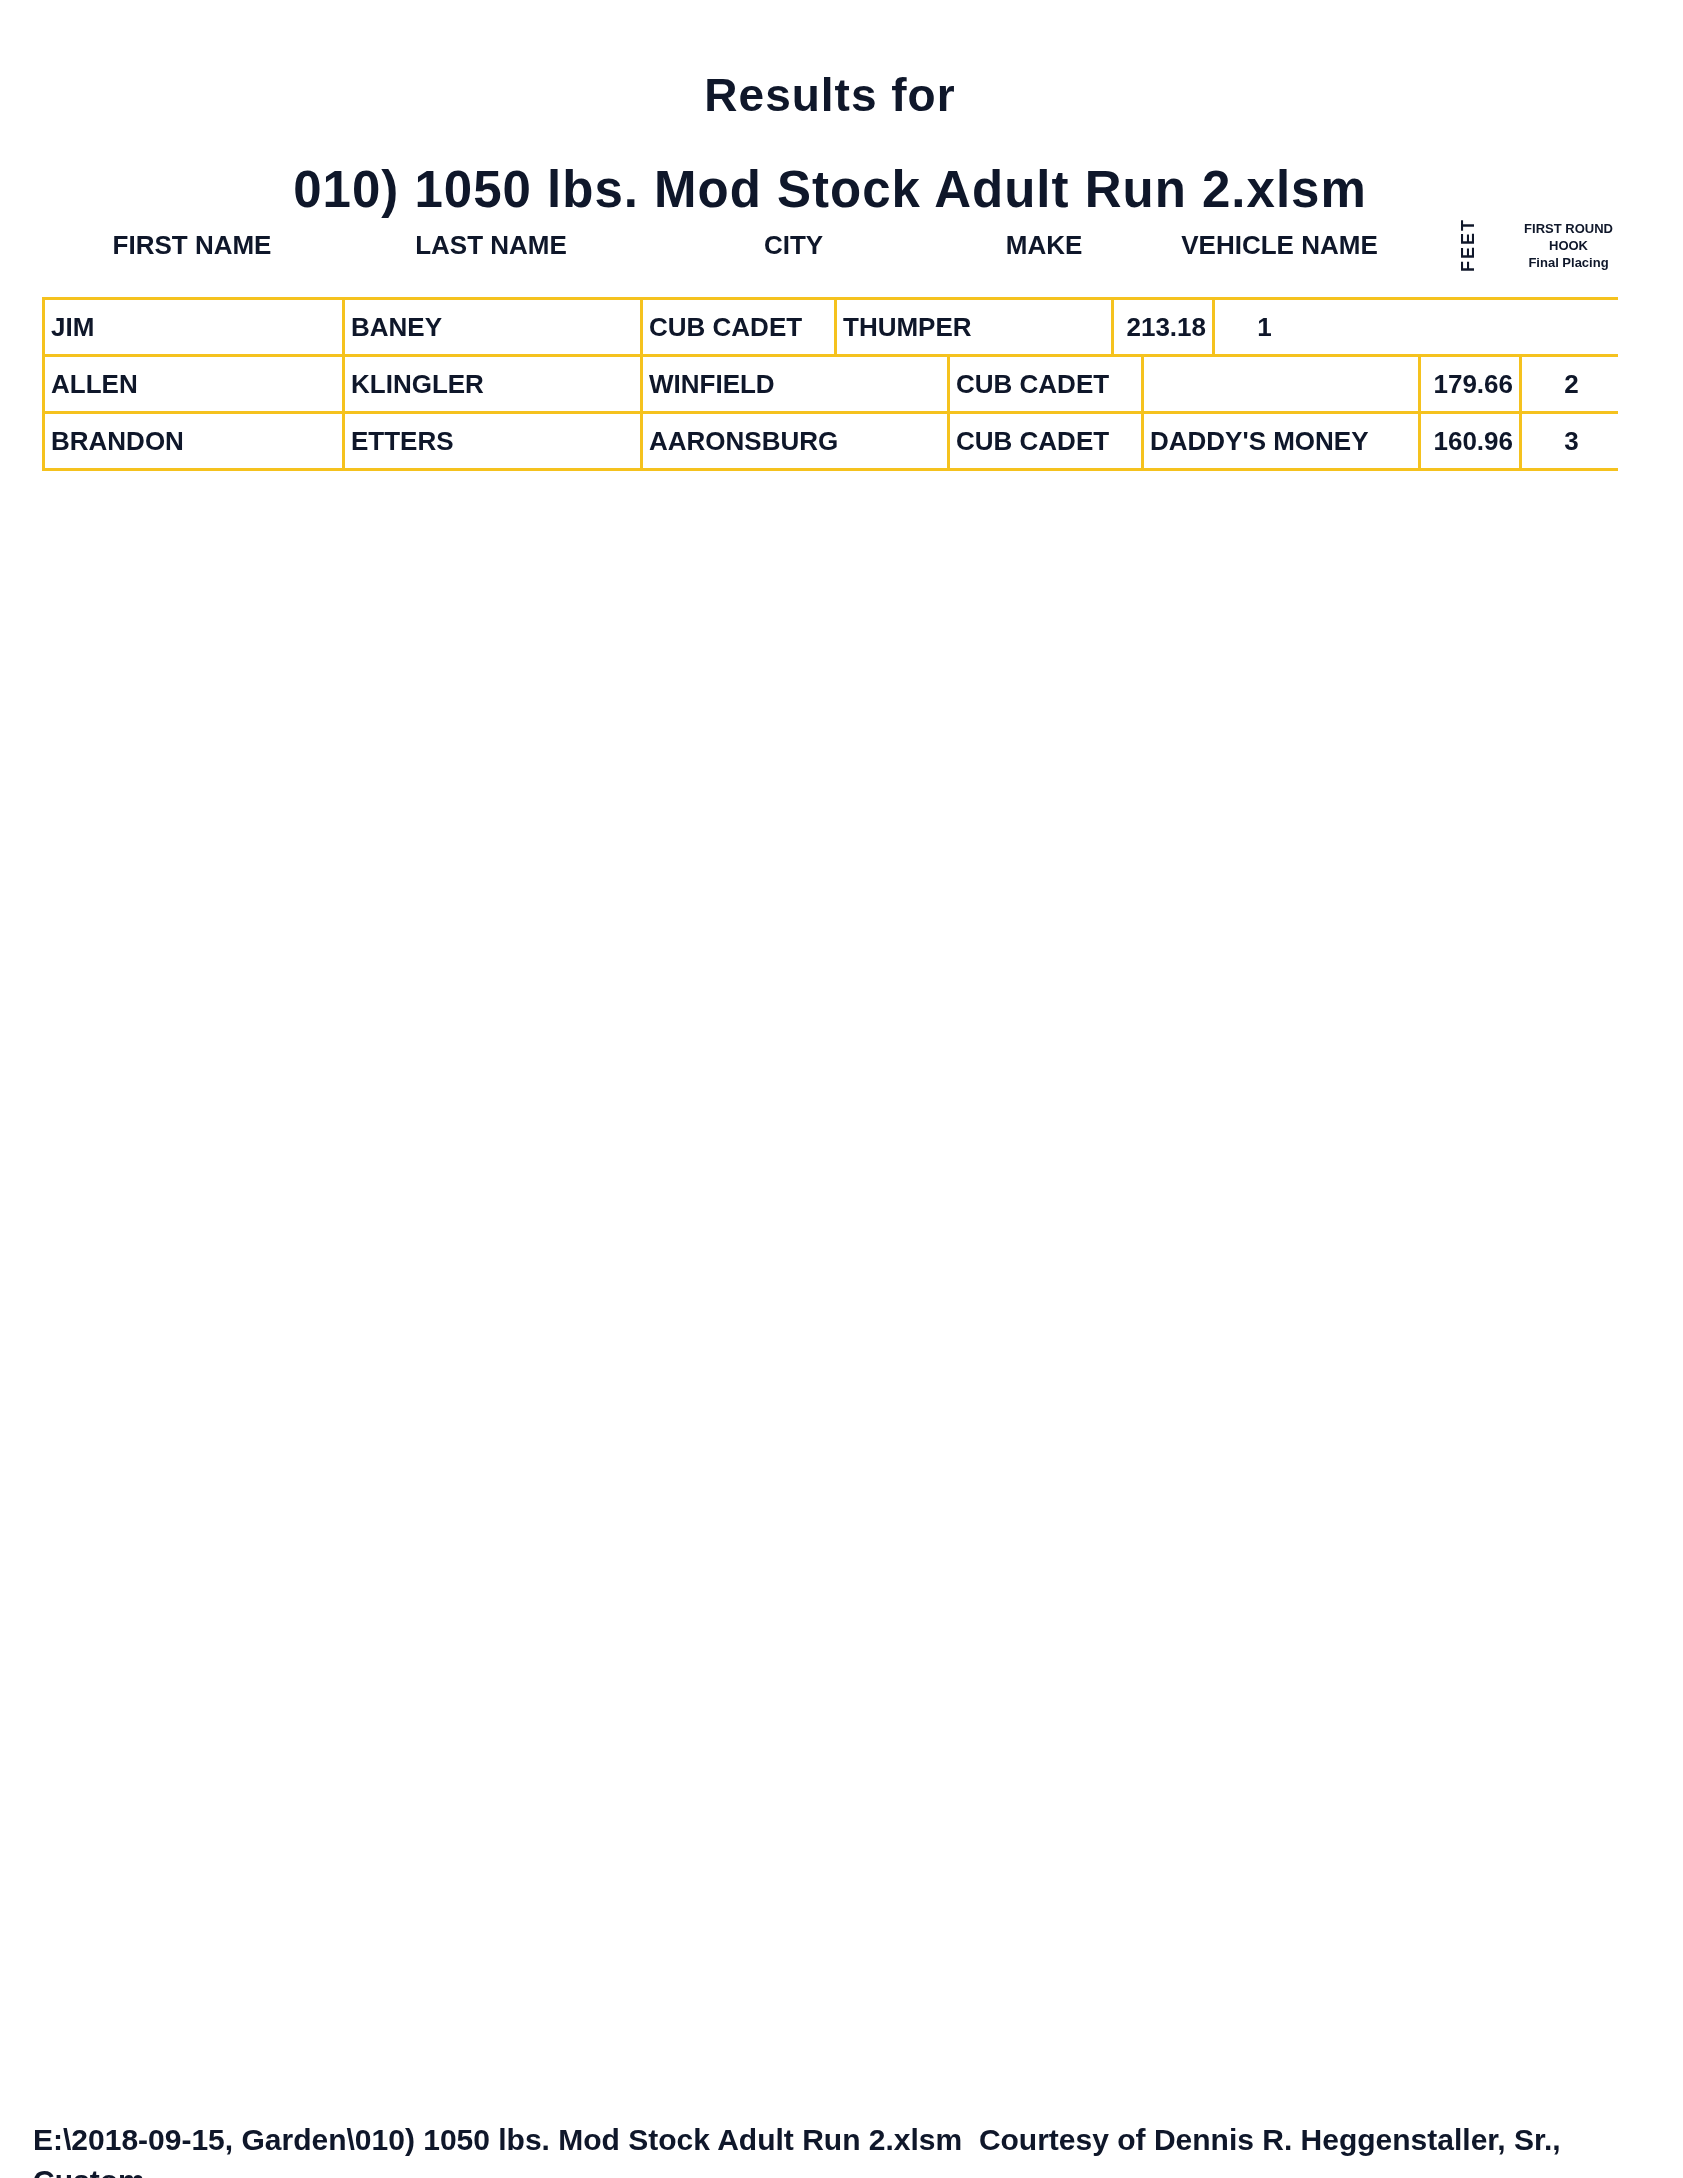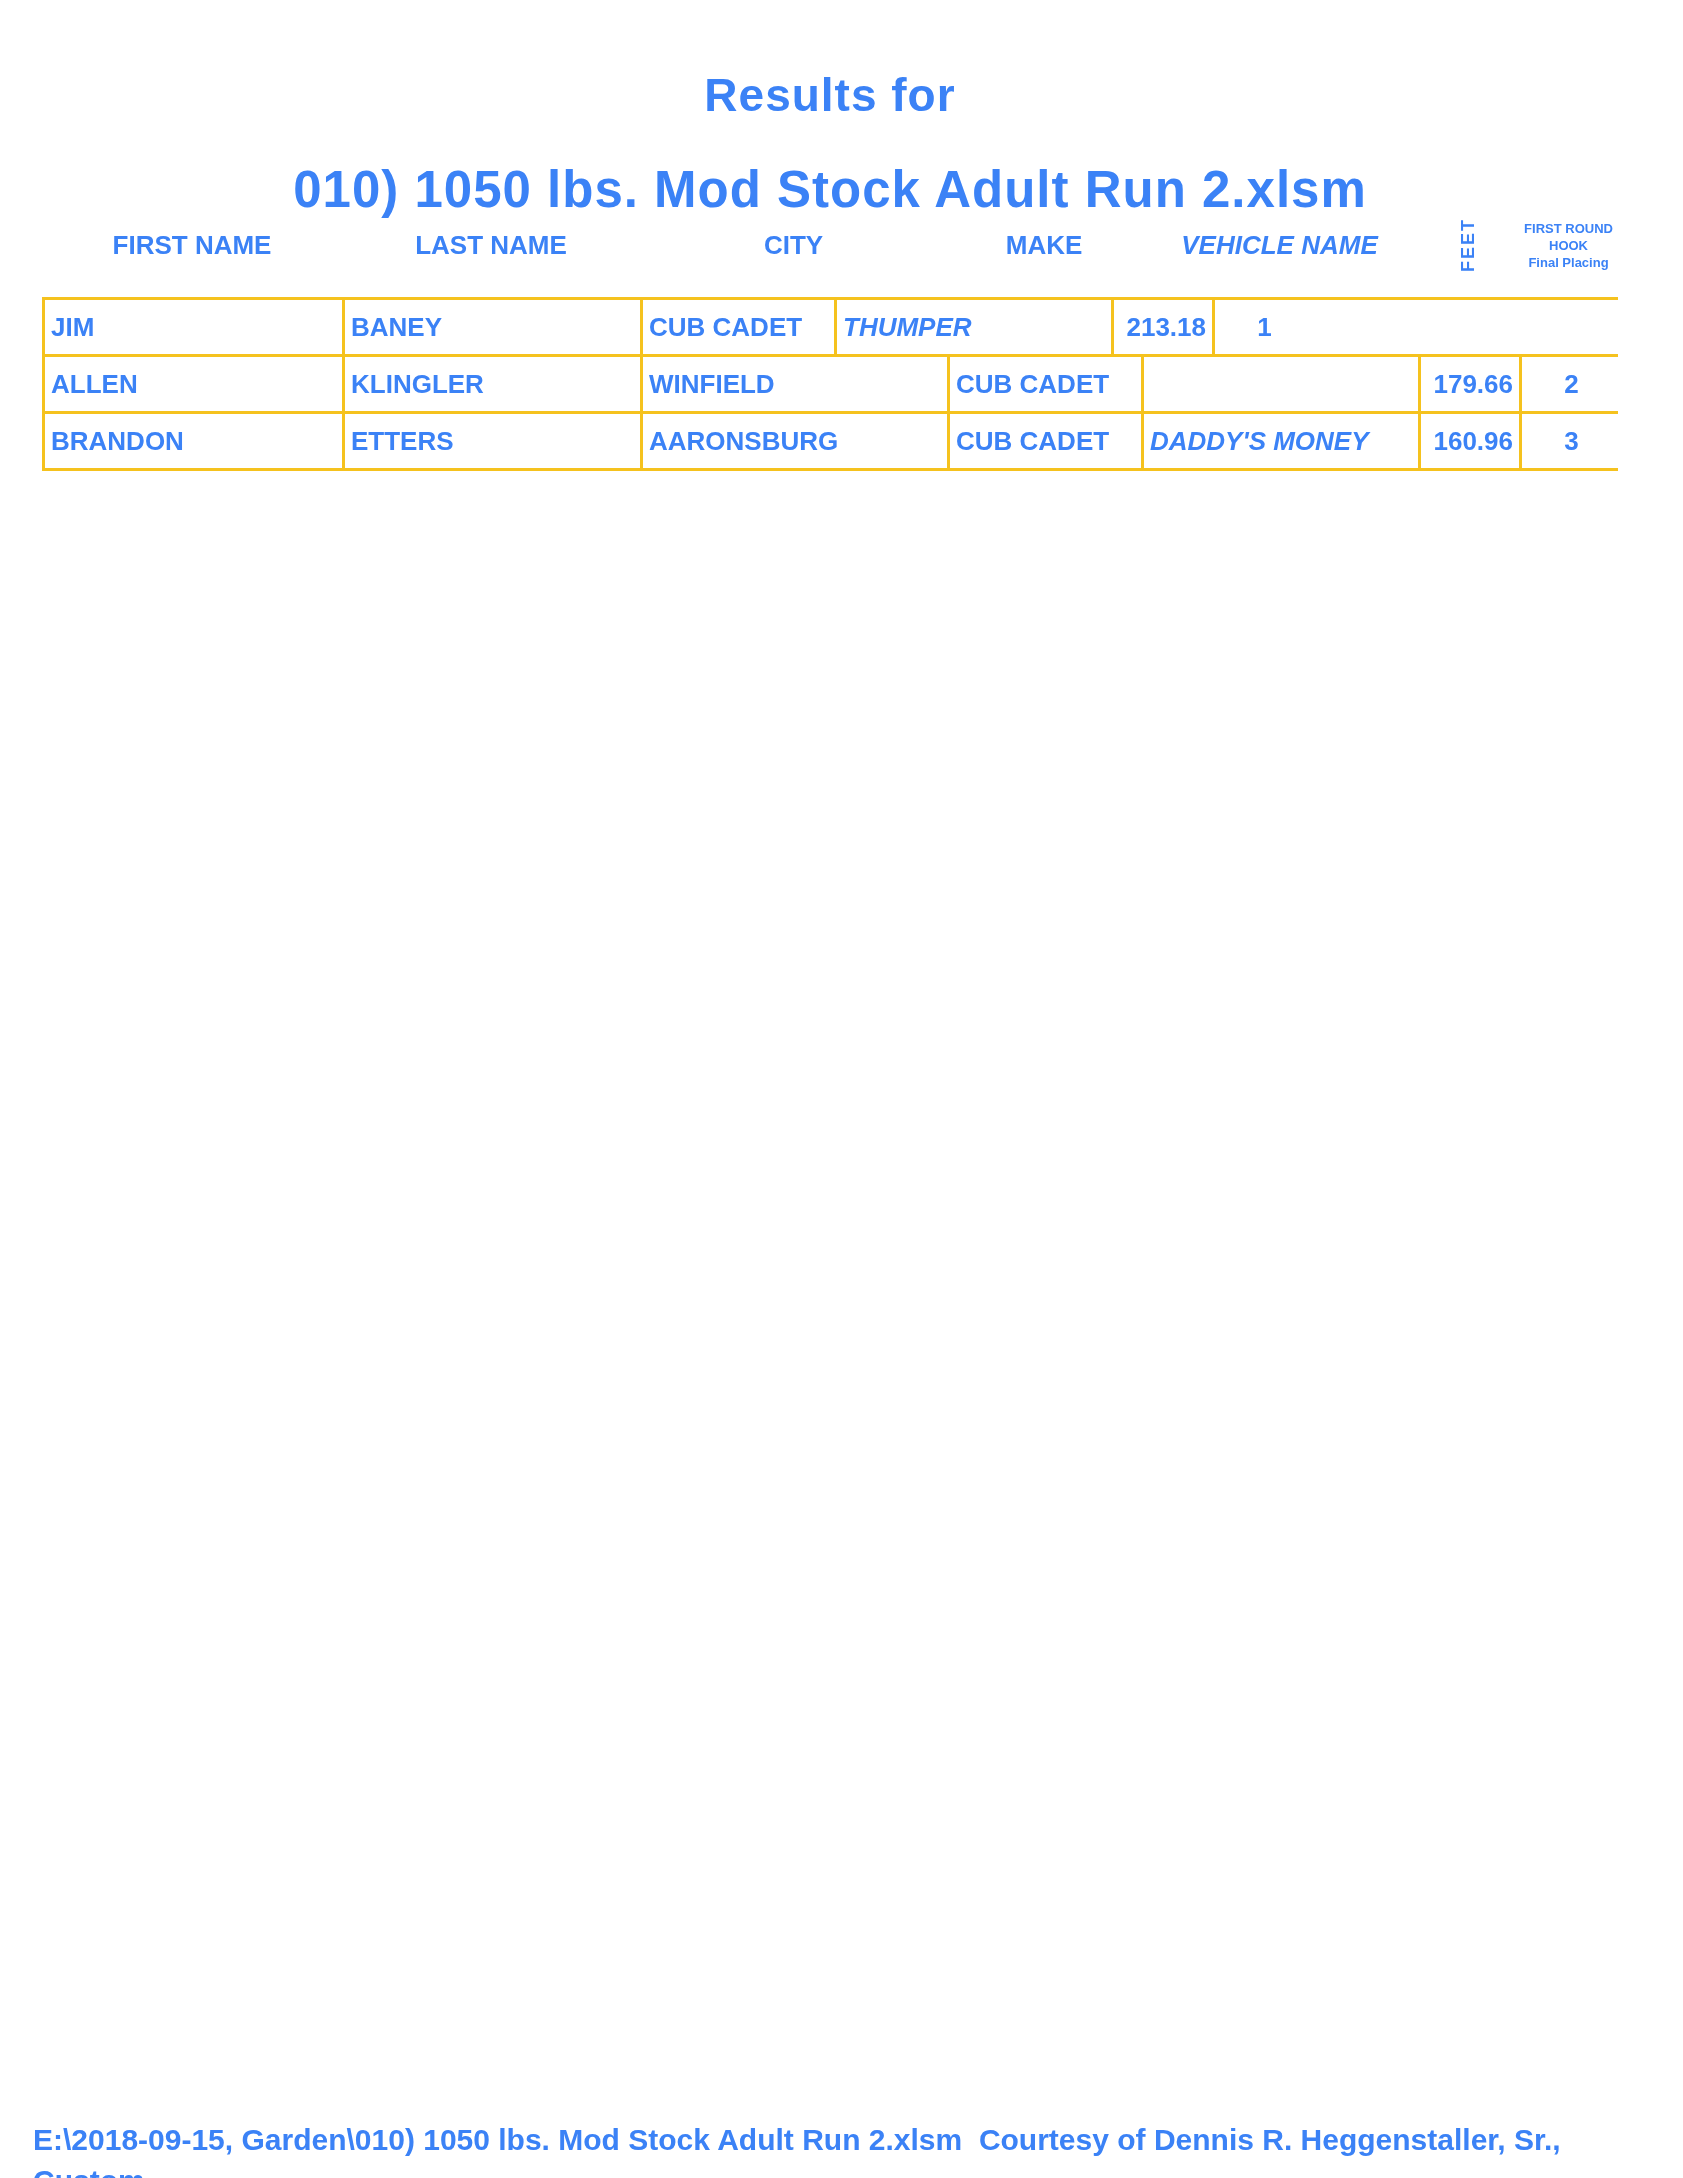--- a/index.html
+++ b/index.html
@@ -1,37 +1,37 @@
 <!DOCTYPE html>
 <html style="--gold: #F5C21E;"><head>
 <meta charset="utf-8">
 <style>
   html,body { margin:0; padding:0; background:#ffffff; }
   .page {
     position:relative;
     width:1683px; height:2178px;
     background:#ffffff;
     font-family:"Liberation Sans", sans-serif;
-    color:#3b82f6;
+    color:#0f172a;
     font-weight:bold;
     overflow:hidden;
   }
 
   
   .titles { position:absolute; left:42px; top:69px; width:1576px; text-align:center; }
   .title1 { font-size:46px; line-height:53px; letter-spacing:1px; }
   .title2 { font-size:51px; line-height:63px; margin-top:36px; letter-spacing:1px; }
 
   
   .cols { display:flex; }
   .c1 { flex:0 0 300px; }
   .c2 { flex:0 0 298px;text-align:right; }
   .c3 { flex:0 0 307px; }
   .c4 { flex:0 0 194px; }
-  .c5 { flex:0 0 277px;font-style:italic; }
+  .c5 { flex:0 0 277px; }
   .c6 { flex:0 0 101px; }
   .c7 { flex:0 0 99px; }
 
   
   .thead {
     position:absolute; left:42px; top:210px; width:1576px; height:71px;
     align-items:flex-start; font-size:26px;
   }
   .hcell { text-align:center; display:flex; align-items:center; justify-content:center; height:100%; }
   .feet-label {

